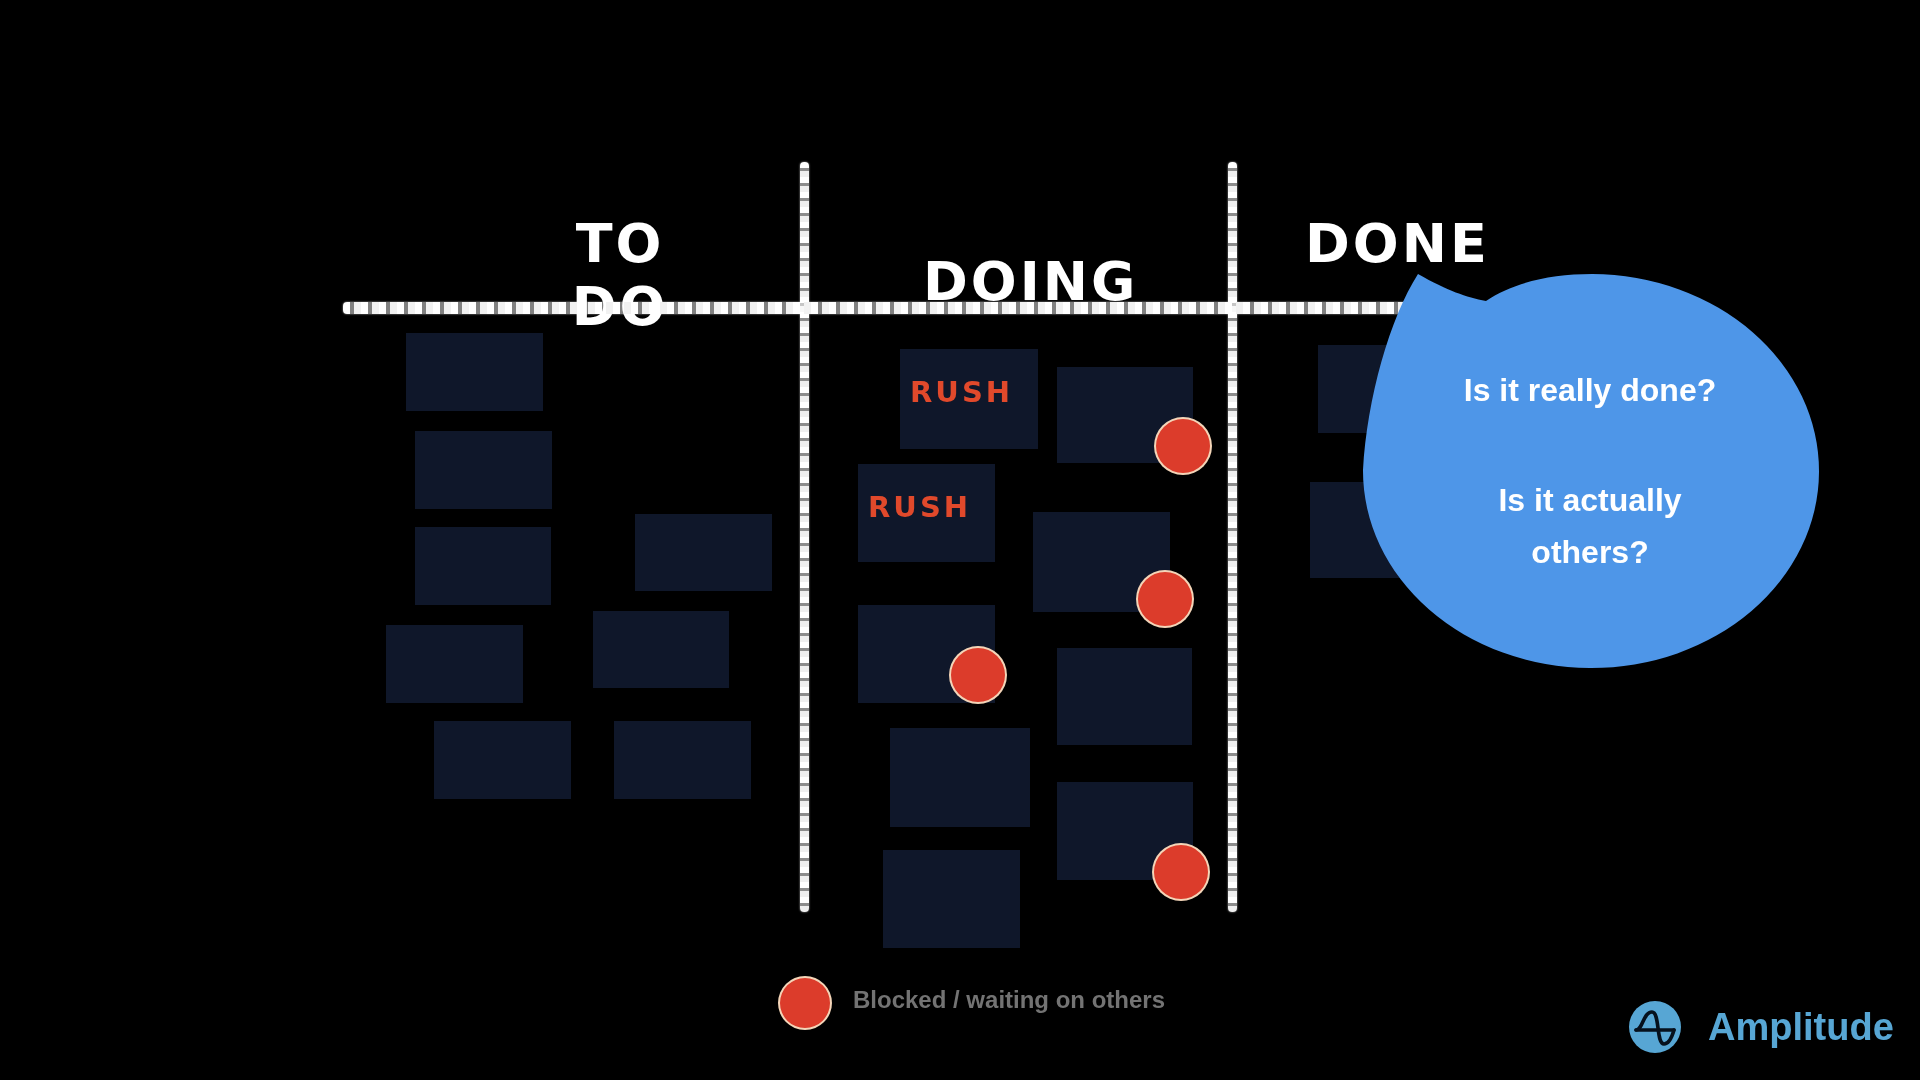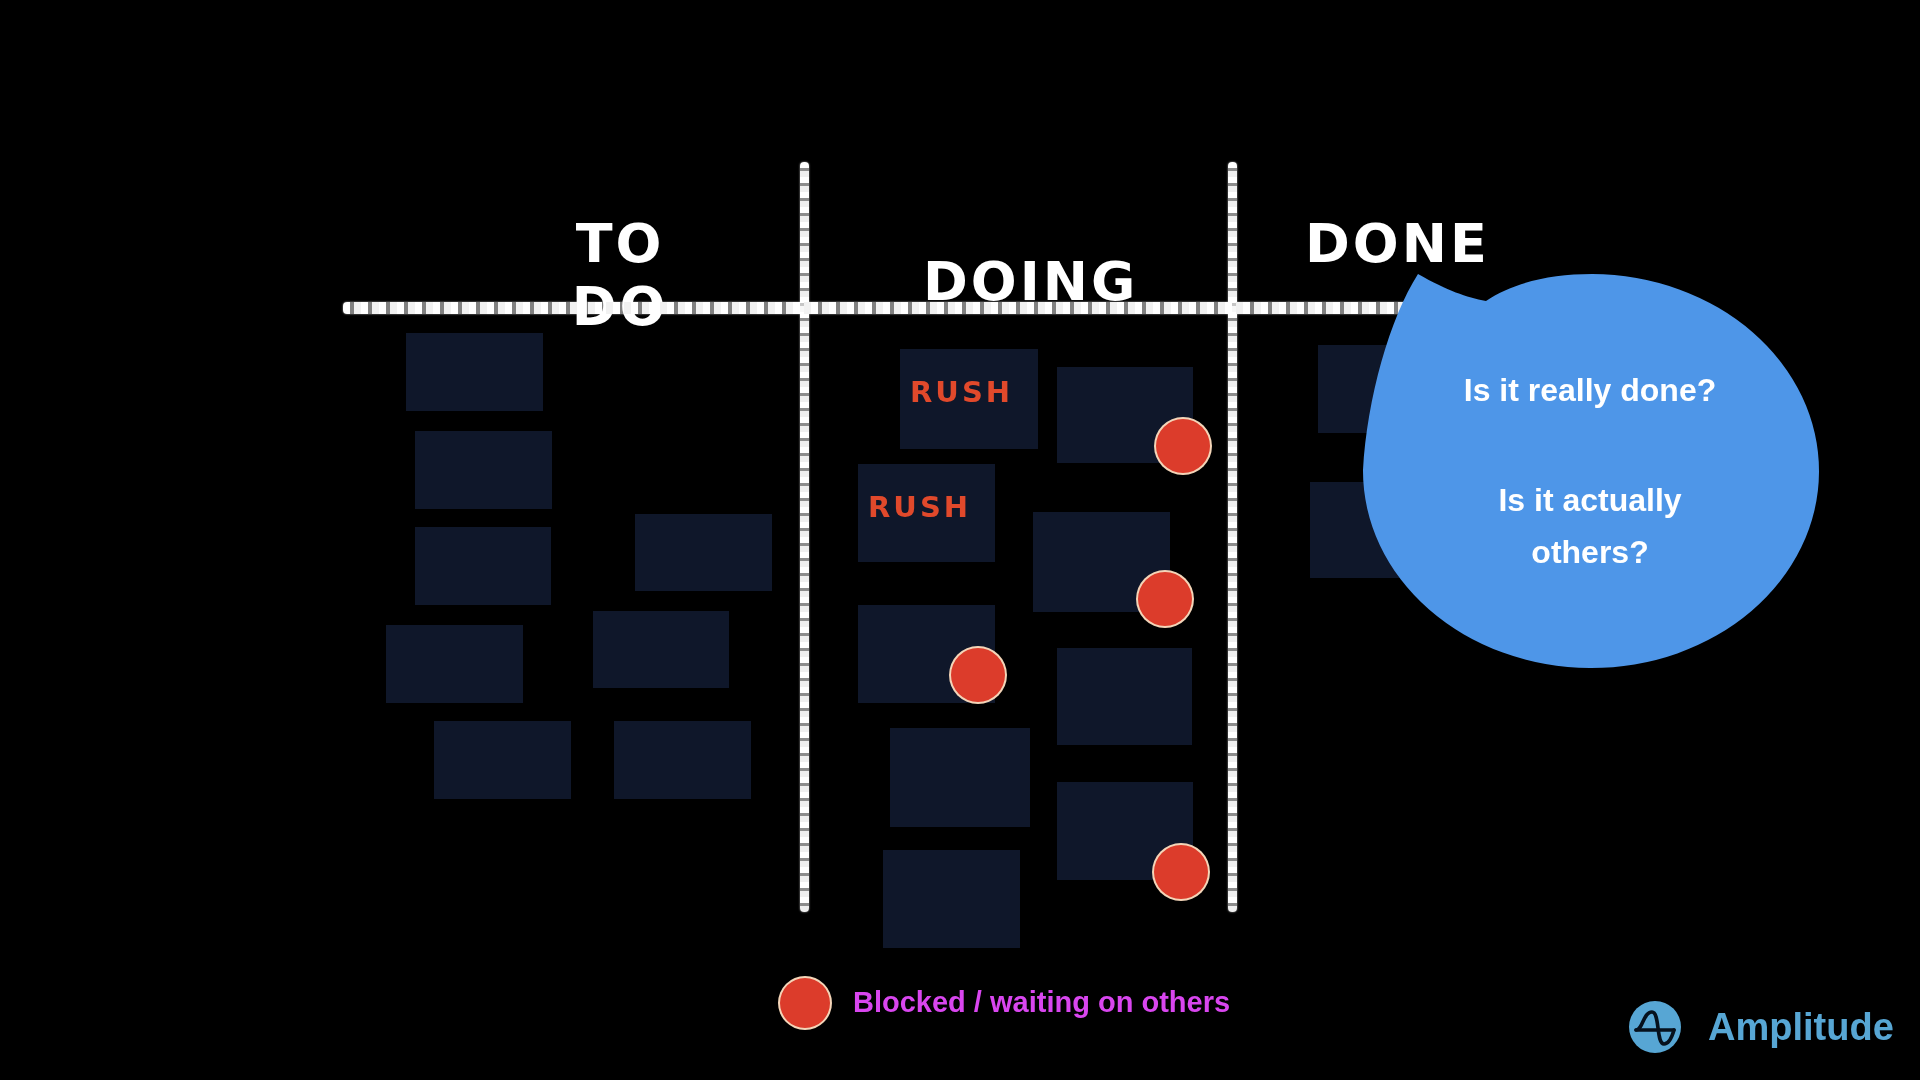--- a/index.html
+++ b/index.html
@@ -31,22 +31,22 @@
 
   
   .bubble-svg{position:absolute;left:0;top:0;z-index:5;}
   .bubble-text{position:absolute;z-index:6;color:#fff;text-align:center;
                font-family:"Liberation Sans",sans-serif;font-weight:700;
                font-size:32px;line-height:52px;}
 
   
   .legend-dot{position:absolute;left:778px;top:976px;width:54px;height:54px;border-radius:50%;
               background:#DC3C2B;border:2px solid rgba(246,230,200,.9);box-sizing:border-box;}
-  .legend-label{position:absolute;left:853px;top:986px;color:#d946ef;
-                font-family:"Liberation Sans",sans-serif;font-weight:700;font-size:29px;}
+  .legend-label{position:absolute;left:853px;top:986px;color:#737373;
+                font-family:"Liberation Sans",sans-serif;font-weight:700;font-size:24px;}
 
   
   .brand{position:absolute;left:1628px;top:1000px;display:flex;align-items:center;gap:26px;}
   .brand-name{color:#57A6D4;font-family:"Liberation Sans",sans-serif;
               font-weight:700;font-size:38px;}
 </style>
 </head>
 <body>
 
 <div class="slide">

